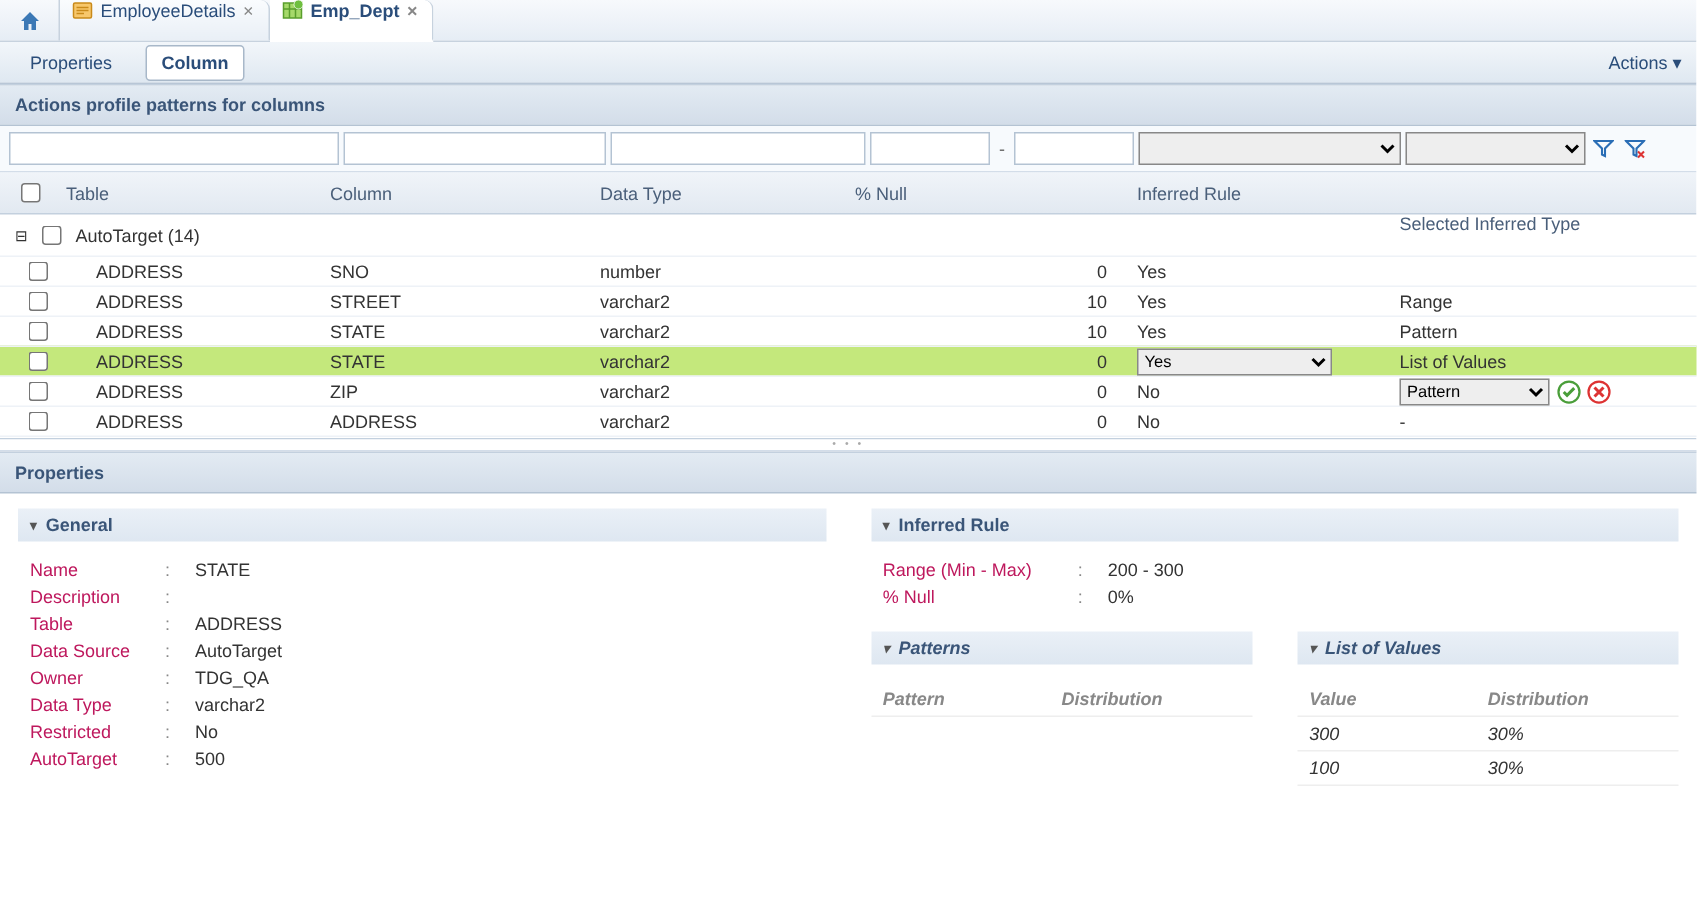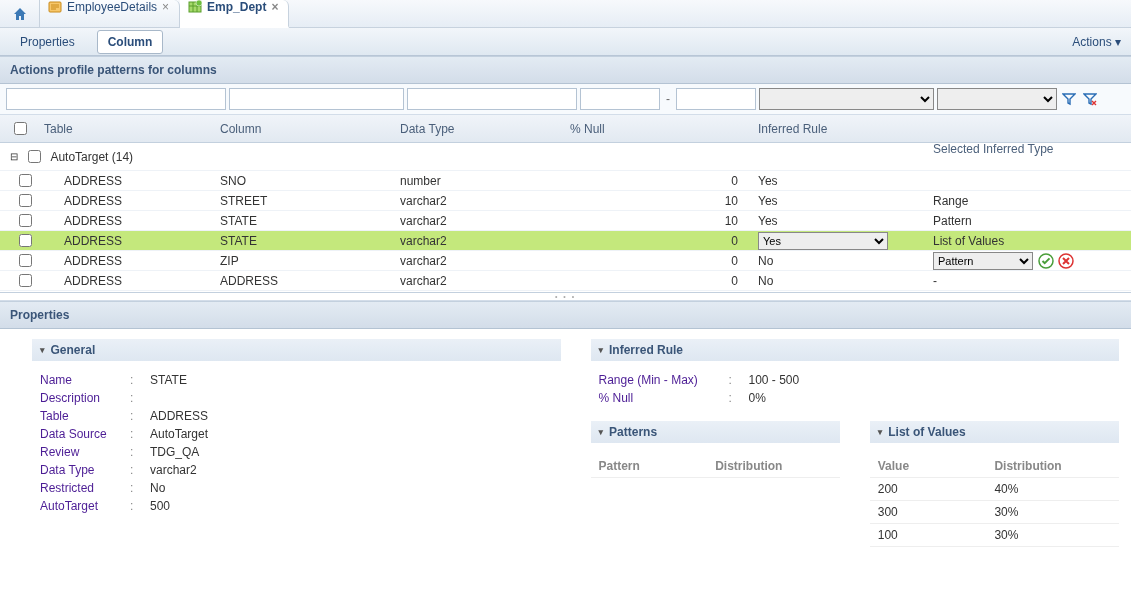--- a/index.html
+++ b/index.html
@@ -156,46 +156,45 @@
     font-size: 7px;
     color: #aaa;
     letter-spacing: 2px;
     cursor: row-resize;
     border-bottom: 1px solid #d3dde9;
   }
   .props-body {
     display: flex;
     padding: 10px 12px 20px 12px;
     gap: 30px;
-    margin-left: 20px;
   }
   .props-left, .props-right {
     flex: 1;
   }
   .panel-title {
     background: linear-gradient(#eaf0f7, #dee7f1);
     padding: 4px 8px;
     font-weight: bold;
     color: #3a5578;
     margin-bottom: 12px;
     display: flex;
     align-items: center;
     gap: 6px;
   }
   .panel-title::before {
     content: "▾";
     font-size: 9px;
     color: #555;
   }
   .kv { display: flex; margin: 4px 0 4px 8px; color: #555; }
-  .kv .k { width: 90px; color: #4c1d95; }
+  .kv .k { width: 90px; color: #be185d; }
   .kv .sep { width: 20px; color: #888; }
   .kv .v { color: #333; }
   .subpanels { display: flex; gap: 30px; margin-top: 16px; }
-  .subpanel { flex: 1; }
+  .subpanel { flex: 1; font-style: italic; }
   .subtable-head {
     display: flex;
     color: #888;
     font-weight: bold;
     padding: 4px 8px;
     border-bottom: 1px solid #eee;
   }
   .subtable-row {
     display: flex;
     padding: 4px 8px;
@@ -391,21 +390,21 @@
         <span class="k">Table</span>
         <span class="sep">:</span>
         <span class="v">ADDRESS</span>
       </div>
     <div class="kv">
         <span class="k">Data Source</span>
         <span class="sep">:</span>
         <span class="v">AutoTarget</span>
       </div>
     <div class="kv">
-        <span class="k">Review</span>
+        <span class="k">Owner</span>
         <span class="sep">:</span>
         <span class="v">TDG_QA</span>
       </div>
     <div class="kv">
         <span class="k">Data Type</span>
         <span class="sep">:</span>
         <span class="v">varchar2</span>
       </div>
     <div class="kv">
         <span class="k">Restricted</span>
@@ -418,21 +417,21 @@
         <span class="v">500</span>
       </div>
   </div>
   <div class="props-right">
     <div class="panel-title">
         <span>Inferred Rule</span>
       </div>
     <div class="kv">
         <span class="k" style="width:130px">Range (Min - Max)</span>
         <span class="sep">:</span>
-        <span class="v">100 - 500</span>
+        <span class="v">200 - 300</span>
       </div>
     <div class="kv">
         <span class="k" style="width:130px">% Null</span>
         <span class="sep">:</span>
         <span class="v">0%</span>
       </div>
 
     <div class="subpanels">
       <div class="subpanel">
         <div class="panel-title">
@@ -445,24 +444,20 @@
       </div>
       <div class="subpanel">
         <div class="panel-title">
             <span>List of Values</span>
           </div>
         <div class="subtable-head">
           <div>Value</div>
           <div>Distribution</div>
         </div>
         <div id="lov-rows">
-            <div class="subtable-row">
-              <div>200</div>
-              <div>40%</div>
-            </div>
             <div class="subtable-row">
               <div>300</div>
               <div>30%</div>
             </div>
             <div class="subtable-row">
               <div>100</div>
               <div>30%</div>
             </div>
           </div>
       </div>

